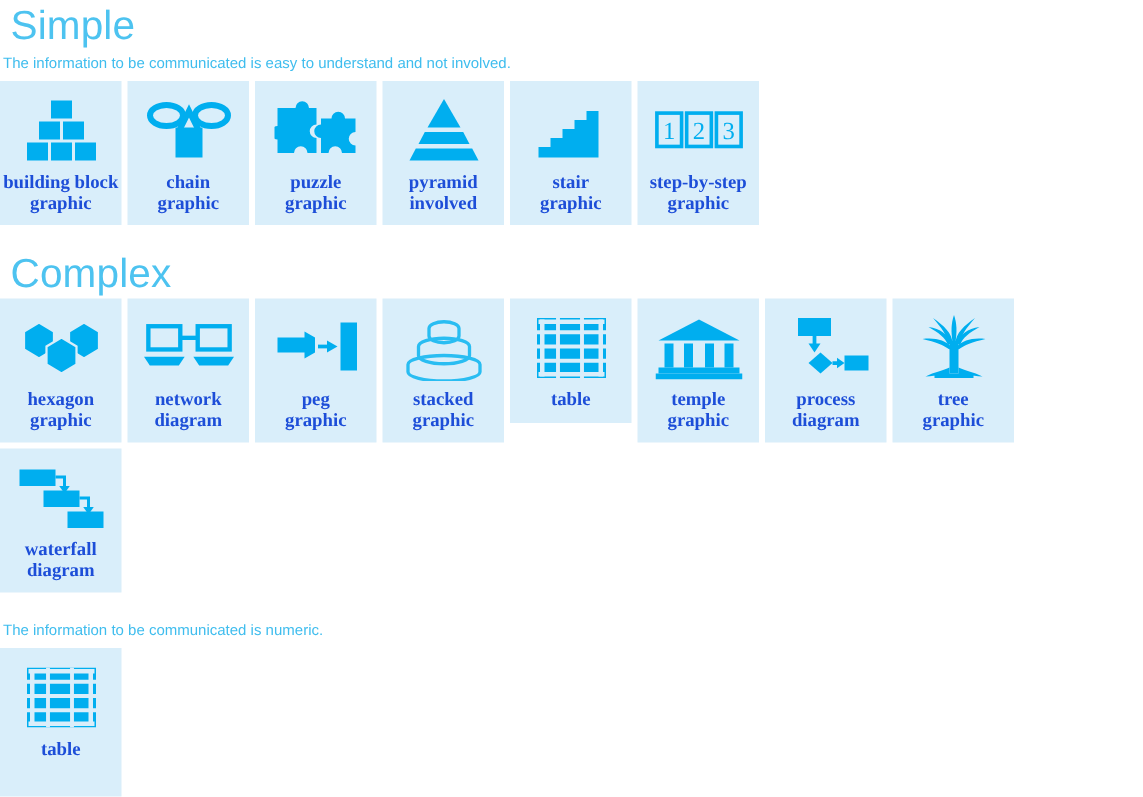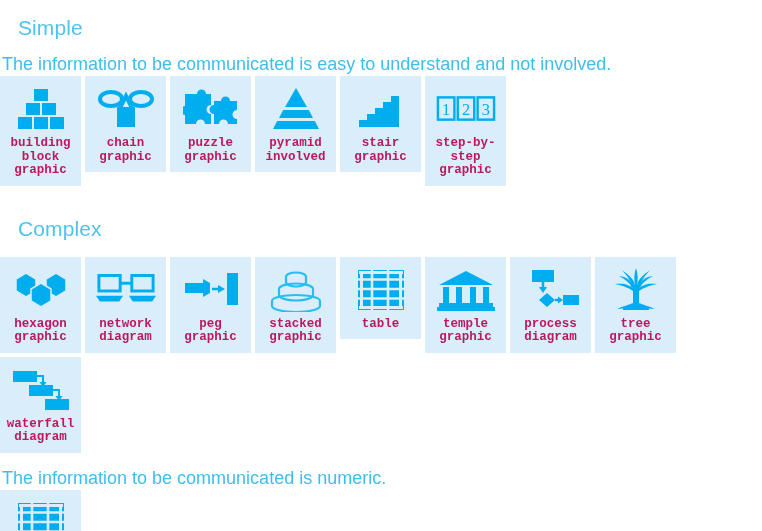--- a/index.html
+++ b/index.html
@@ -24,32 +24,32 @@
   .section {
     margin: 0;
   }
 
   .section-head {
     padding: 0 0 0 2px;
   }
 
   .section-title {
     font-family: "Liberation Sans", sans-serif;
-    font-size: 21px;
+    font-size: 27px;
     font-weight: 400;
     line-height: 24px;
     color: #4DC3F0;
     letter-spacing: 0.1px;
-    margin: 16px;
+    margin: 5px;
     padding: 0;
   }
 
   .section-desc {
     font-family: "Liberation Sans", sans-serif;
-    font-size: 18px;
+    font-size: 10px;
     font-weight: 400;
     line-height: 15px;
     color: #3FBDEE;
     margin: 0;
     padding: 1px 0 4px 0;
   }
 
   .grid {
     display: flex;
     flex-wrap: wrap;
@@ -75,25 +75,25 @@
     height: 50px;
     display: flex;
     align-items: center;
     justify-content: center;
     margin-bottom: 3px;
   }
 
   .card-icon svg { display:block; }
 
   .card-label {
-    font-family: Liberation Mono, monospace;
+    font-family: Liberation Serif, serif;
     font-weight: bold;
     font-size: 12.5px;
     line-height: 13.5px;
-    color: #be185d;
+    color: #1d4ed8;
     text-align: center;
     width: 78px;
     white-space: pre-line;
     padding-bottom: 2px;
   }
 
   
   #sec-simple { padding-top: 0px; }
   #sec-complex { padding-top: 11px; }
   #sec-quant { padding-top: 13px; }

